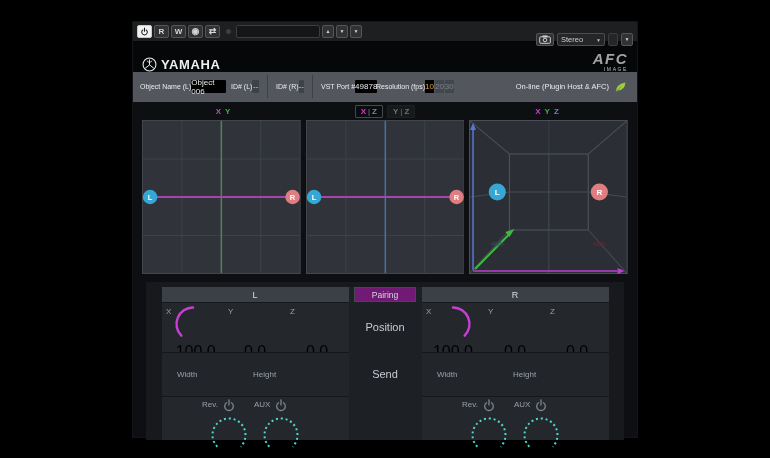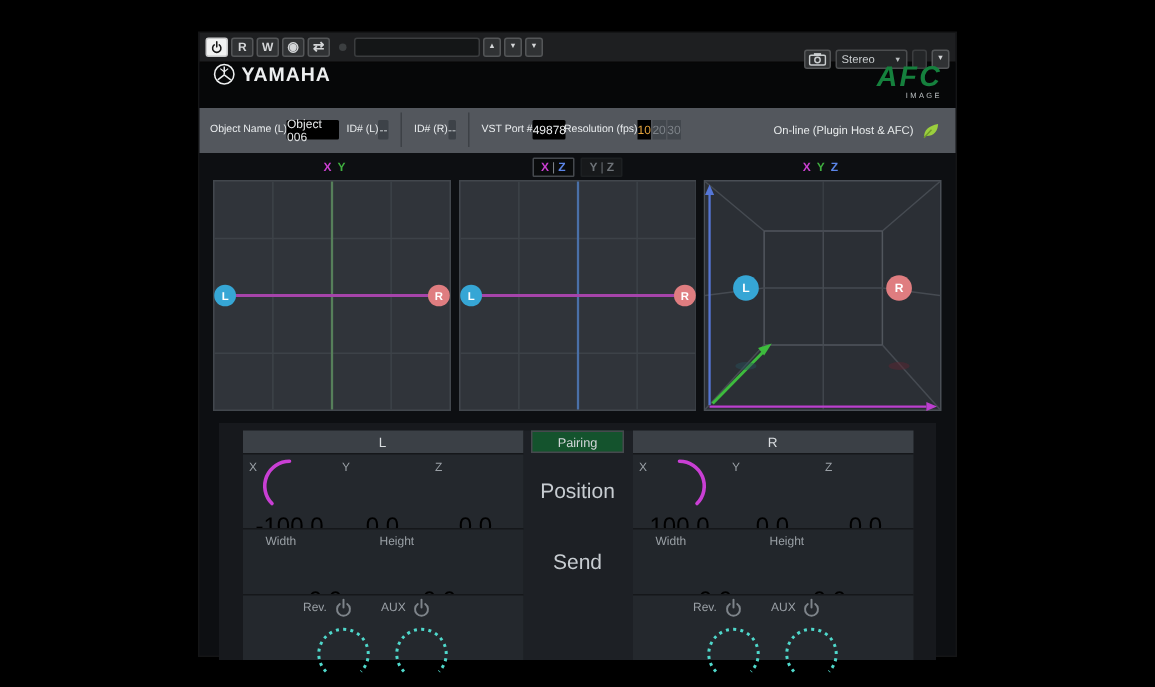--- a/index.html
+++ b/index.html
@@ -18,25 +18,25 @@
   .preset-field{width:84px;height:13px;background:#141617;border:1px solid #3b3d3f;border-radius:2px;color:#cfd2d4;
     font-size:8px;padding:0 3px;box-sizing:border-box;}
   .hb-tiny{font-size:5px;min-width:12px;}
   .hb-right{margin-left:auto;display:flex;align-items:center;gap:3px;margin-top:16px;}
   .hb-select{height:13px;background:#242628;border:1px solid #4b4d4f;border-radius:2px;color:#ccd0d2;font-size:7.5px;
     display:flex;align-items:center;justify-content:space-between;gap:3px;padding:0 3px;width:48px;box-sizing:border-box;}
   .hb-select .car{font-size:5px;color:#b9bdbf;}
   .hb-mini{width:10px;height:13px;background:#242628;border:1px solid #3b3d3f;border-radius:2px;box-sizing:border-box;}
 
   
-  .brand-bar{height:30px;background:#060708;display:flex;align-items:flex-start;justify-content:space-between;padding:0 9px;}
+  .brand-bar{height:30px;background:#060708;display:flex;align-items:flex-end;justify-content:space-between;padding:0 9px;}
   .yamaha{display:flex;align-items:center;gap:4px;}
   .yamaha-text{font-size:13px;font-weight:bold;letter-spacing:.6px;color:#edeff0;}
   .afc{text-align:right;line-height:1;}
-  .afc-main{font-size:19px;font-weight:bold;font-style:italic;letter-spacing:1.5px;color:#15803d;}
+  .afc-main{font-size:15px;font-weight:bold;font-style:italic;letter-spacing:1.5px;color:#a3a3a3;}
   .afc-sub{font-size:5px;letter-spacing:1.6px;color:#bcc0c3;margin-top:1px;}
 
   
   .fields-bar{height:30px;background:#53575d;display:flex;align-items:stretch;padding:2px 7px 3px;gap:5px;box-sizing:border-box;}
   .field{display:flex;flex-direction:row;align-items:center;justify-content:space-between;}
   .f-label{font-size:7px;color:#e9ecee;white-space:nowrap;line-height:10px;}
   .f-input{background:#000;color:#e9ebec;font-size:8px;height:13px;display:flex;align-items:center;justify-content:center;border-radius:1px;width:100%;box-sizing:border-box;}
   .f-name{width:86px;}
   .f-id{width:28px;}
   .f-id .f-input{background:#3d4248;color:#ced2d5;}
@@ -60,26 +60,26 @@
   
   .graphs{height:154px;display:flex;padding:0 9px;gap:5px;}
   .panel{flex:1;height:154px;display:block;}
 
   
   .controls{margin:8px 13px 0;height:158px;background:#17191d;display:flex;justify-content:center;padding:5px 0 0;box-sizing:border-box;}
   .block{width:187px;display:flex;flex-direction:column;}
   .block-header{height:15px;background:#3b4046;color:#d9dde0;font-size:9px;display:flex;align-items:center;justify-content:center;}
   .crow{background:#24282d;border-top:1px solid #15171a;display:flex;align-items:flex-start;justify-content:center;box-sizing:border-box;position:relative;}
   .crow.pos{height:50px;gap:10px;padding-top:2px;}
-  .crow.size{height:44px;gap:24px;background:#22262b;padding-top:1px;}
+  .crow.size{height:44px;gap:24px;background:#22262b;padding-top:15px;}
   .crow.send{height:44px;padding-top:1px;}
   .mid{width:73px;background:#1d2025;display:flex;flex-direction:column;align-items:center;}
-  .pairing{height:15px;width:62px;background:#14532d;border:1px solid #46494e;color:#d3d7da;font-size:8.5px;
+  .pairing{height:15px;width:62px;background:#701a75;border:1px solid #46494e;color:#d3d7da;font-size:8.5px;
     display:flex;align-items:center;justify-content:center;box-sizing:border-box;}
-  .mid-label{display:flex;align-items:center;justify-content:center;color:#c7ccd1;font-size:14px;width:100%;}
+  .mid-label{display:flex;align-items:center;justify-content:center;color:#c7ccd1;font-size:11px;width:100%;}
   .mid-label.m1{height:50px;} .mid-label.m2{height:44px;} .mid-label.m3{height:44px;}
 
   
   .ku{position:relative;width:52px;display:flex;flex-direction:column;align-items:center;}
   .ku-label{position:absolute;top:2px;left:-1px;font-size:8px;color:#9aa0a6;}
   .kwrap{position:relative;width:38px;height:38px;}
   .karc{position:absolute;inset:0;}
   .knob{position:absolute;left:5px;top:5px;width:28px;height:28px;border-radius:50%;
     background:radial-gradient(circle at 38% 28%,#424godina;background:radial-gradient(circle at 38% 28%,#42474d,#1a1d20 55%,#0b0d0f 100%);
     box-shadow:0 0 0 1px #08090b,0 2px 3px rgba(0,0,0,.65),inset 0 1px 1px rgba(255,255,255,.15);}

